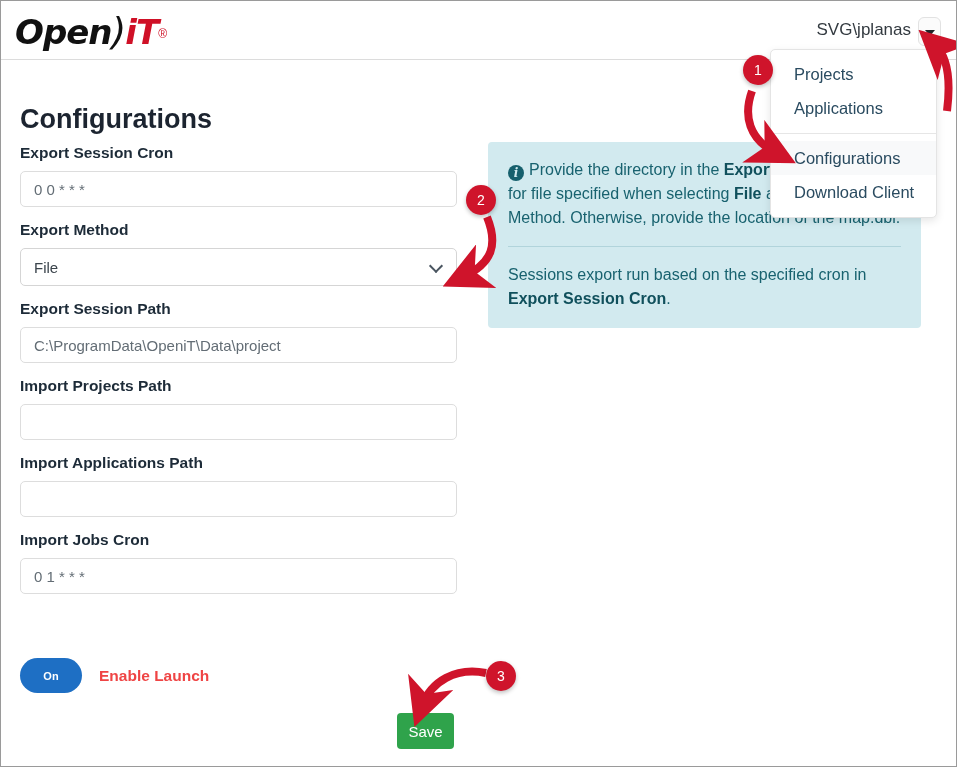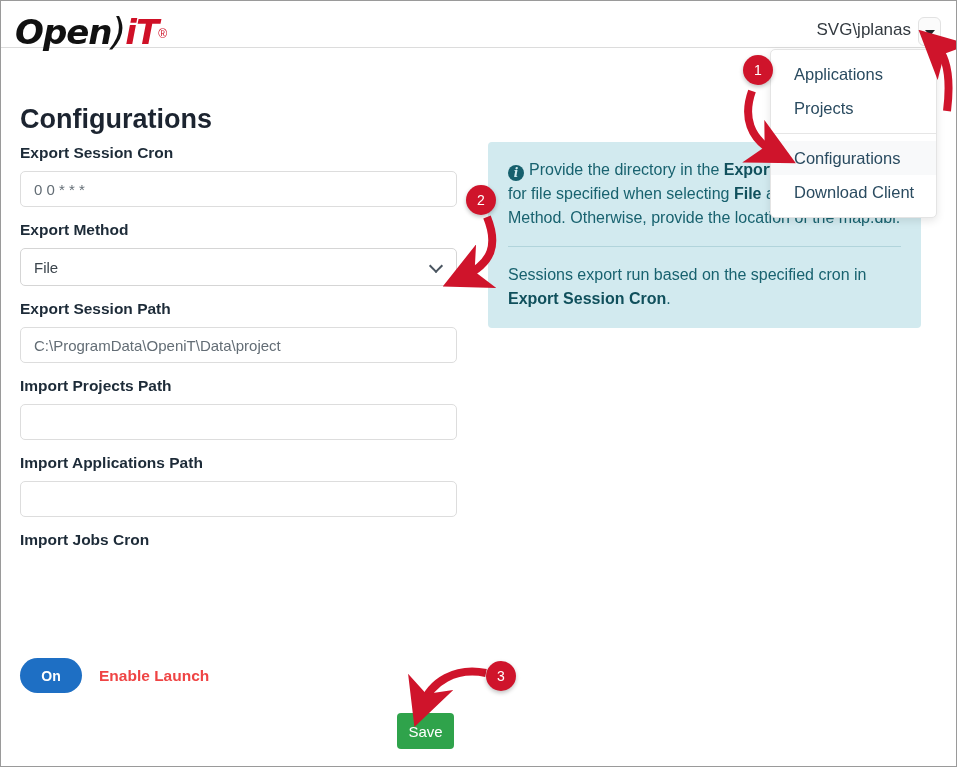--- a/index.html
+++ b/index.html
@@ -18,21 +18,21 @@
     overflow: hidden;
     box-sizing: border-box;
     border: 1px solid #9a9a9a;
   }
 
   
   .header {
     position: absolute;
     left: 0; top: 0;
     width: 955px;
-    height: 47px;
+    height: 59px;
     background: #ffffff;
     border-bottom: 1px solid #dcdcdc;
     box-sizing: border-box;
   }
   .logo {
     position: absolute;
     left: 14px; top: 9px;
     width: 160px; height: 42px;
     user-select: none;
   }
@@ -199,21 +199,21 @@
     top: 657px;
     display: flex;
     align-items: center;
   }
   .toggle-pill {
     width: 62px;
     height: 35px;
     border-radius: 18px;
     background: #1e6fc4;
     color: #ffffff;
-    font-size: 14px;
+    font-size: 11px;
     font-weight: bold;
     display: flex;
     align-items: center;
     justify-content: center;
     cursor: pointer;
     user-select: none;
   }
   .toggle-label {
     margin-left: 17px;
     font-size: 15.5px;
@@ -307,22 +307,22 @@
 
   <div class="header">
     <div class="logo">
       <span class="logo-text logo-open">Open</span><span class="logo-text logo-swoosh">)</span><span class="logo-text logo-it">iT</span><span class="logo-reg">®</span>
     </div>
     <div class="user-label">SVG\jplanas</div>
     <div class="caret-btn"></div>
   </div>
 
   <div class="dropdown">
+    <div class="dd-item">Projects</div>
     <div class="dd-item">Applications</div>
-    <div class="dd-item">Projects</div>
     <div class="dd-sep"></div>
     <div class="dd-item active">Configurations</div>
     <div class="dd-item">Download Client</div>
   </div>
 
   <div class="page-title">Configurations</div>
 
   <div class="form">
 
     <div class="field">
@@ -350,20 +350,21 @@
       <input class="field-input" type="text" value="" style="">
     </div>
 
     <div class="field">
       <div class="field-label">Import Applications Path</div>
       <input class="field-input" type="text" value="" style="">
     </div>
 
     <div class="field">
       <div class="field-label">Import Jobs Cron</div>
+      <input class="field-input" type="text" value="0 1 * * *" style="">
     </div>
 
   </div>
 
   <div class="toggle-row">
     <div class="toggle-pill">On</div>
     <div class="toggle-label">Enable Launch</div>
   </div>
 
   <button class="save-btn">Save</button>

